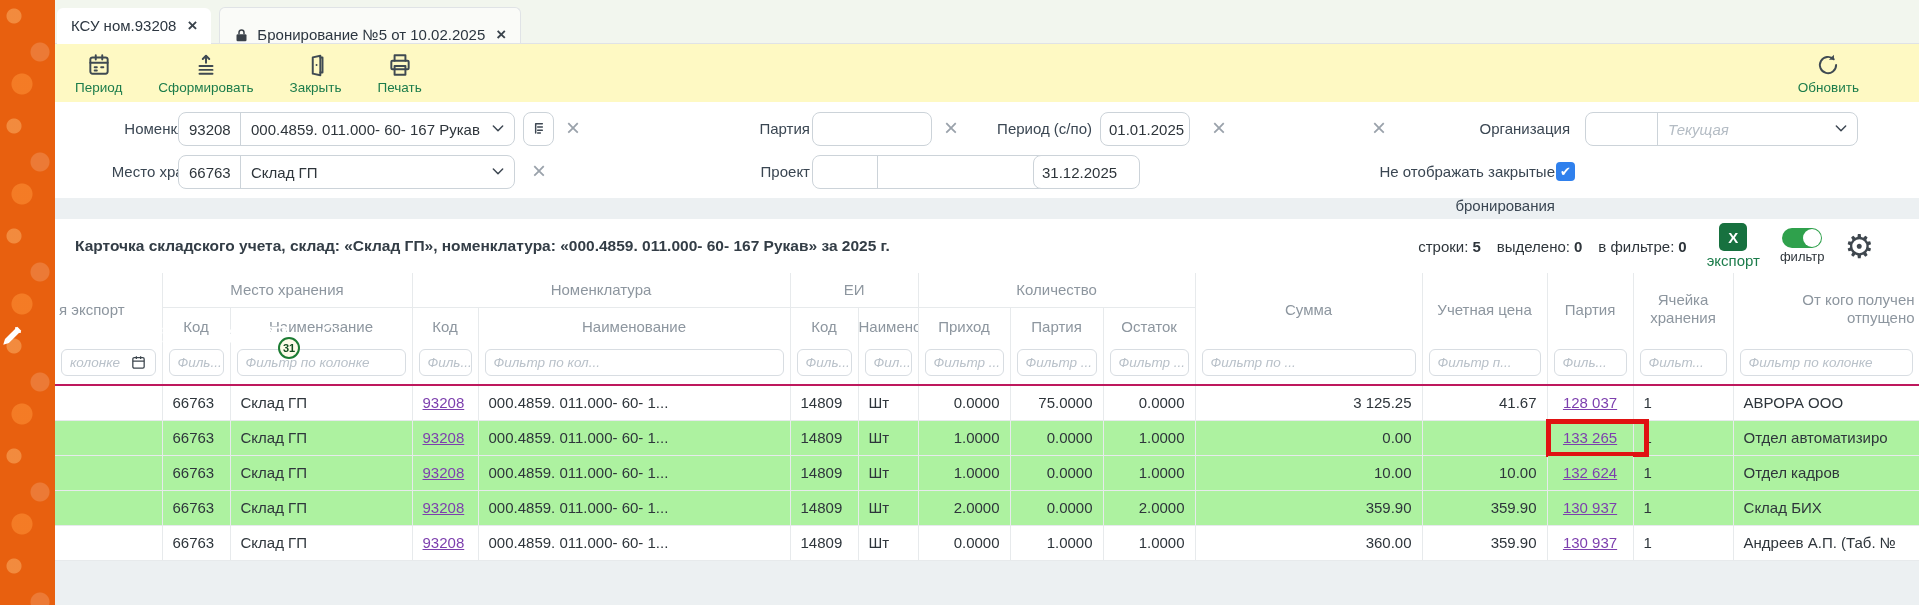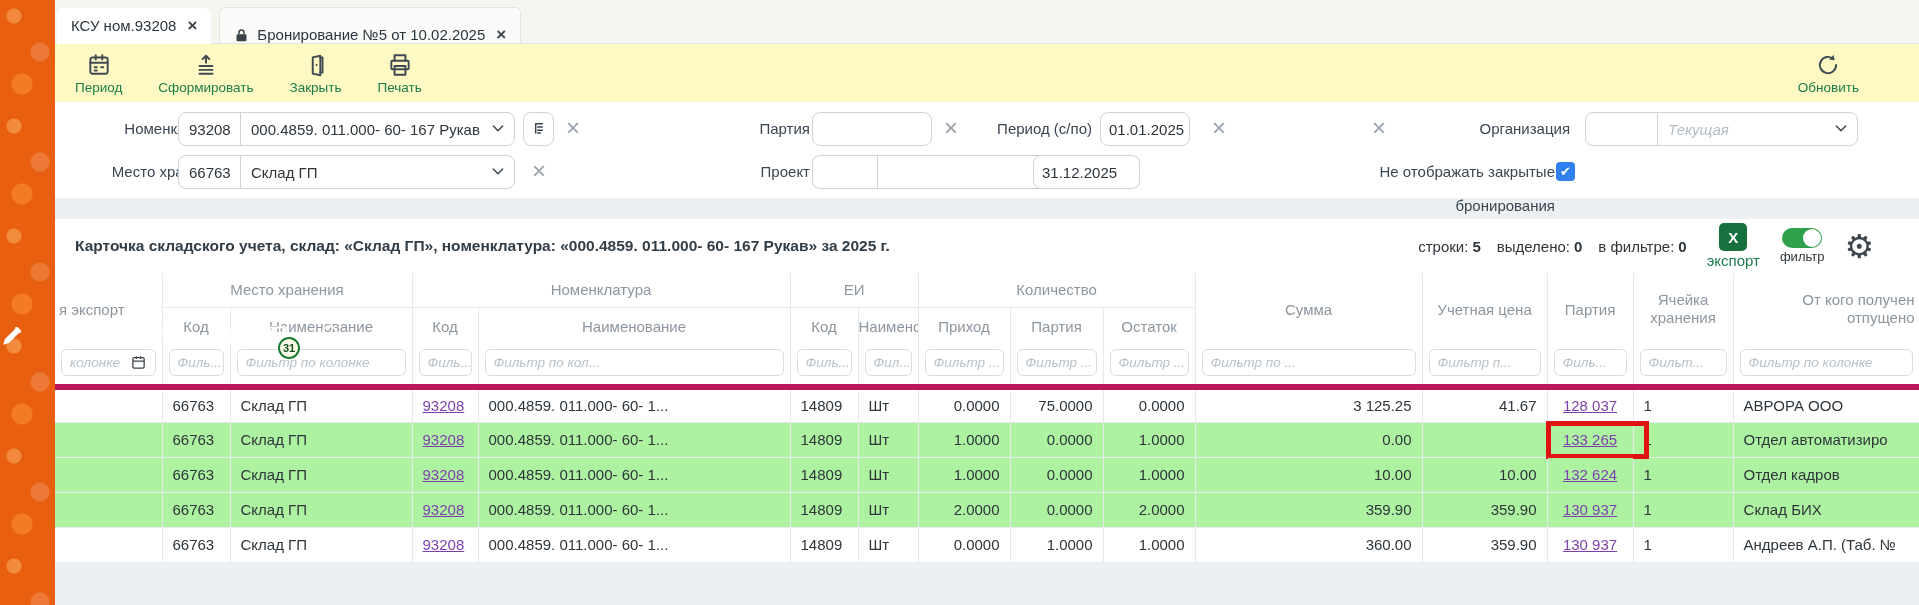--- a/index.html
+++ b/index.html
@@ -81,21 +81,21 @@
 
   
   table { border-collapse:collapse; table-layout:fixed; width:1864px; font-size:15px; }
   th { font-weight:normal; color:#8d969f; }
   th, td { border-right:1px solid #e7eaec; white-space:nowrap; overflow:hidden; }
   tr.h-group th { height:34px; }
   tr.h-group th.grp { border-bottom:1px solid #e7eaec; }
   tr.h-sub th { height:38px; }
   th.two-line { white-space:normal; line-height:18px; }
   th.al-r { text-align:right; padding-right:4px; }
-  tr.h-filter td { border-bottom:6px solid #be185d; padding:4px 6px 8px 6px; }
+  tr.h-filter td { border-bottom:2px solid #be185d; padding:4px 6px 8px 6px; }
   .finput { height:27px; border:1px solid #d8dde2; border-radius:6px; display:flex; align-items:center;
     padding:0 8px; color:#b9c1c9; font-style:italic; font-size:13.5px; overflow:hidden; white-space:nowrap; }
   .finput.with-ico { justify-content:space-between; }
   .finput svg { width:17px; height:17px; stroke:#3c454d; fill:none; stroke-width:1.8; flex:none; }
   tbody td { height:35px; border-bottom:1px solid #e7eaec; padding:0 10px; color:#2e353b; background:#fff; }
   tr.hl td { background:#adf2a0; }
   td.a-r { text-align:right; }
   td.a-c { text-align:center; }
   td.party { position:relative; overflow:visible; }
   a { color:#7d3fae; text-decoration:underline; }

